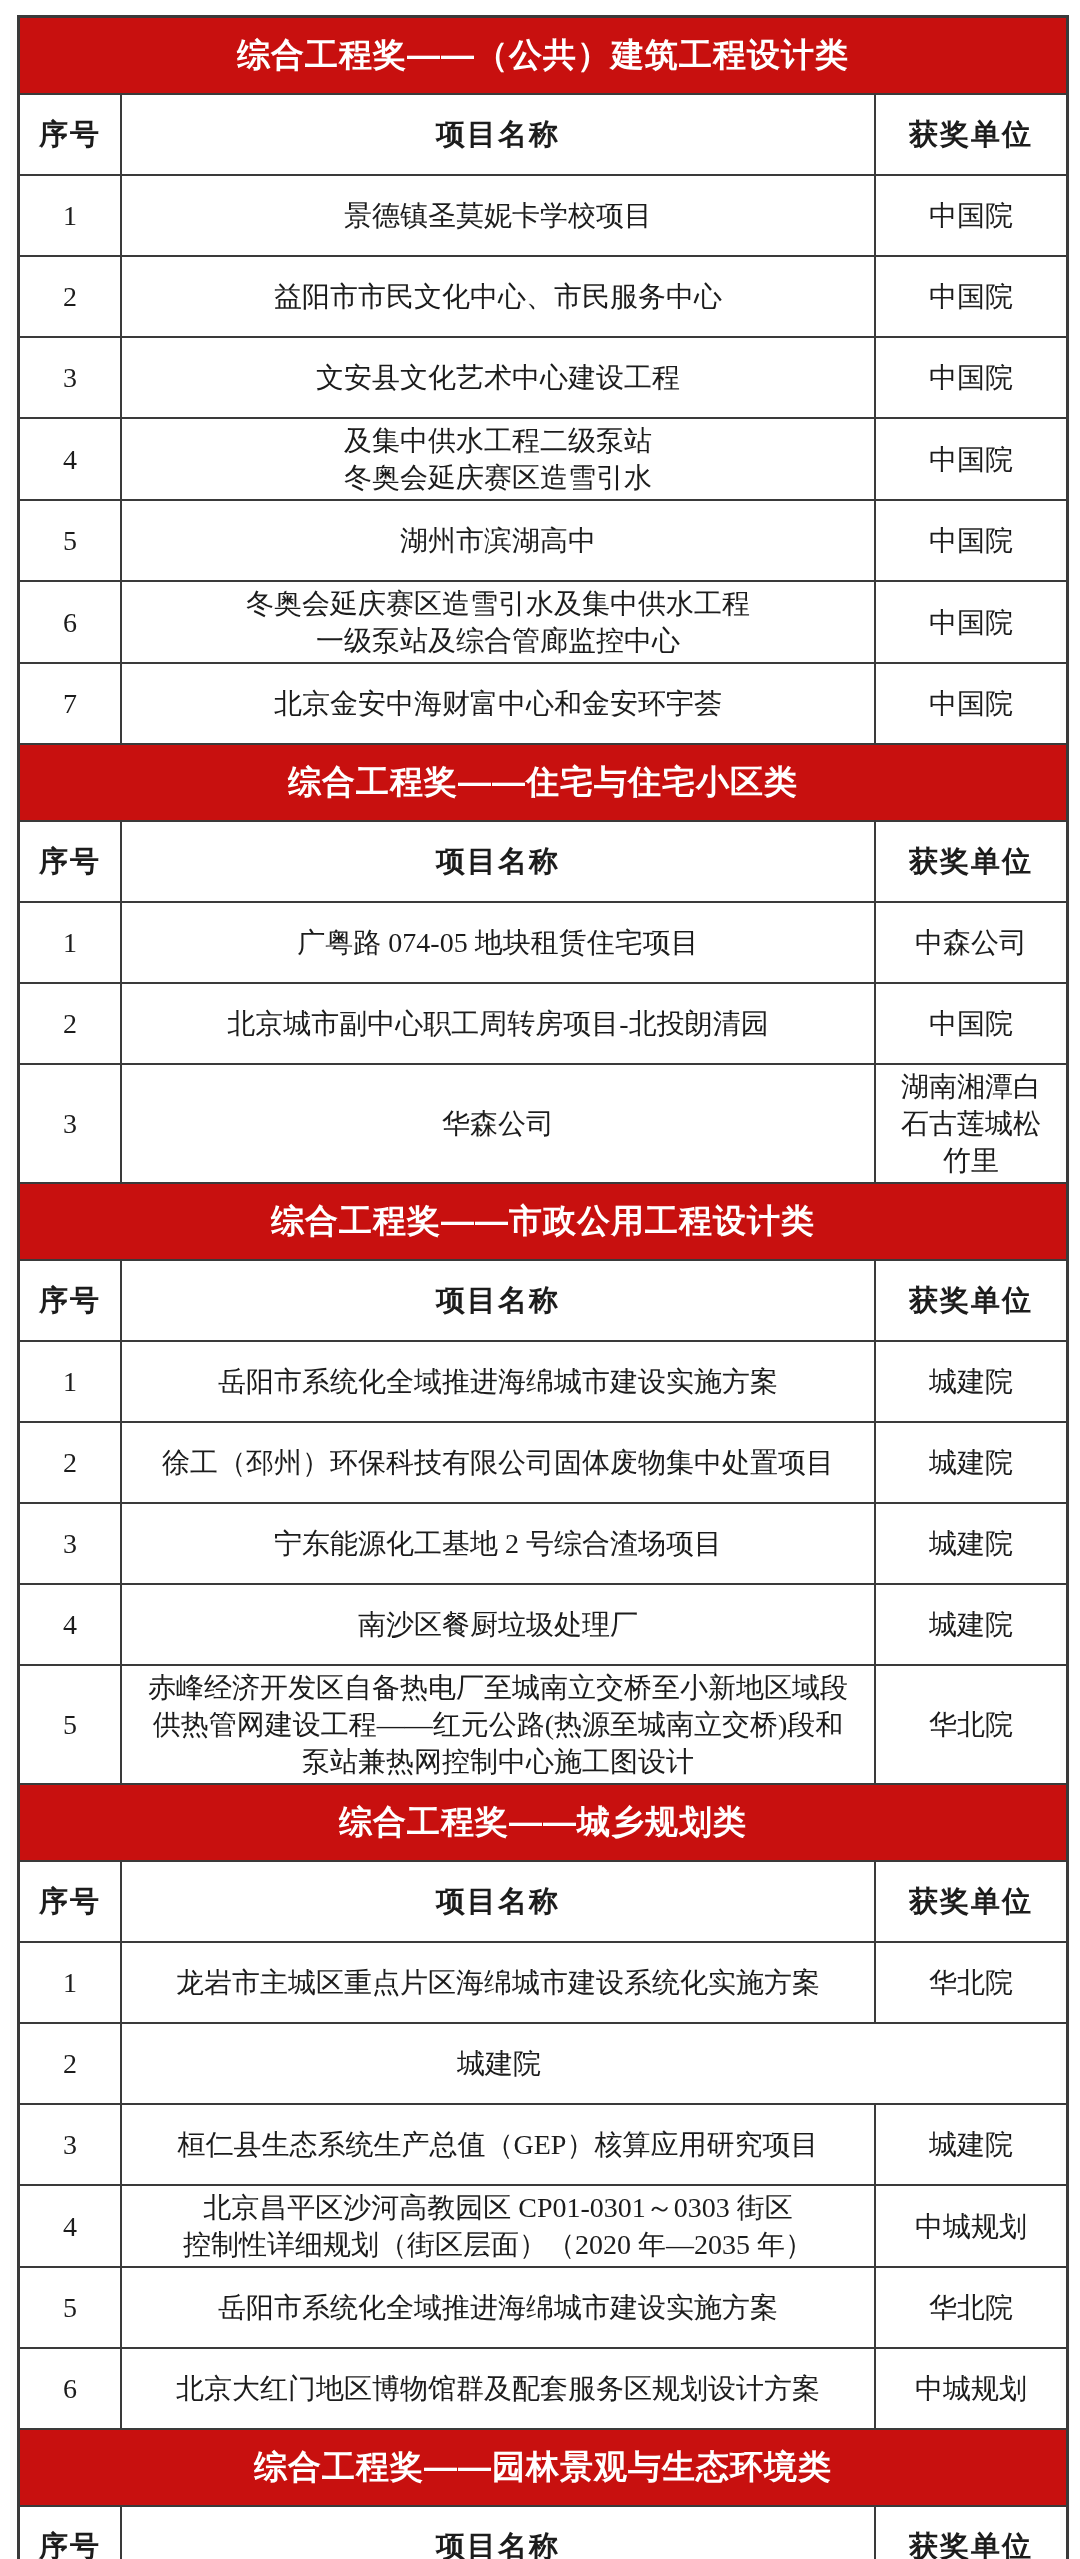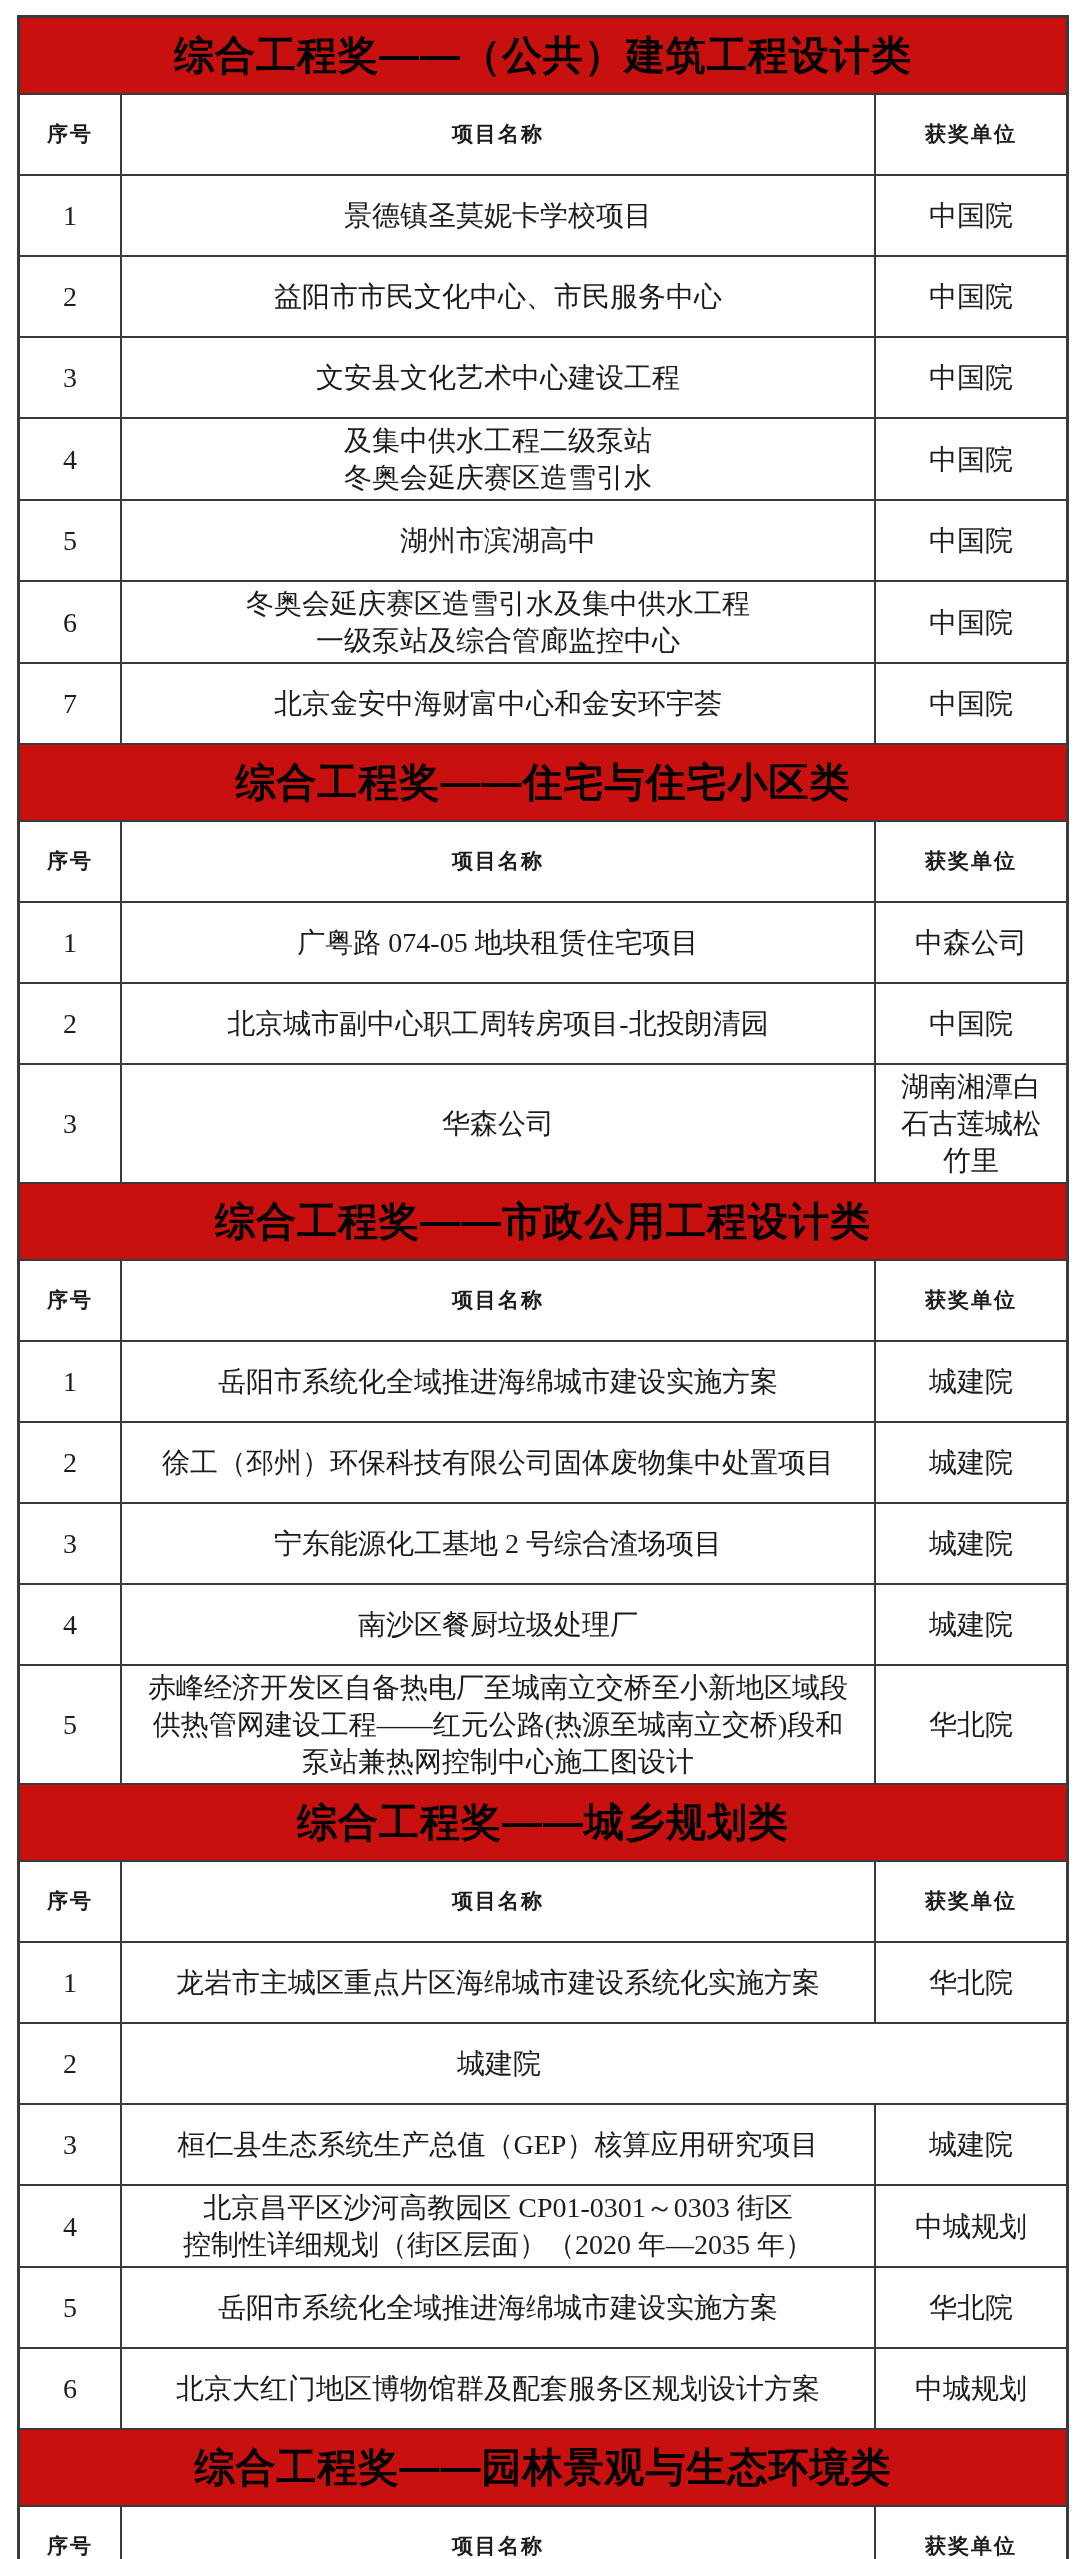--- a/index.html
+++ b/index.html
@@ -20,24 +20,24 @@
     border: 3px solid #3a3a3a;
   }
   .band {
     min-height: 75px;
     display: flex;
     align-items: center;
     justify-content: center;
     border-bottom: 2px solid #3a3a3a;
   }
   .band-title {
-    color: #000000;
+    color: #ffffff;
     font-family: "Liberation Sans", "DejaVu Sans", sans-serif;
     font-weight: 700;
-    font-size: 40px;
+    font-size: 33px;
     letter-spacing: 1px;
     text-align: right;
     padding: 6px 10px;
   }
   .row {
     display: grid;
     grid-template-columns: 102px 1fr 190px;
     border-bottom: 2px solid #3a3a3a;
   }
   .table-wrap > .section:last-child > .row:last-child {
@@ -51,21 +51,21 @@
     text-align: center;
     min-height: 73px;
     padding: 3px 8px;
     border-right: 2px solid #3a3a3a;
     font-size: 28px;
     line-height: 37px;
   }
   .cell:last-child { border-right: none; }
   .header-row .cell {
     font-weight: 700;
-    font-size: 21px;
+    font-size: 29px;
     letter-spacing: 2px;
   }
   .name-cell { padding-left: 16px; padding-right: 16px; }
   .name-line { display: block; }
 </style>
 </head>
 <body>
 
 <div class="table-wrap">
   <div class="section">

